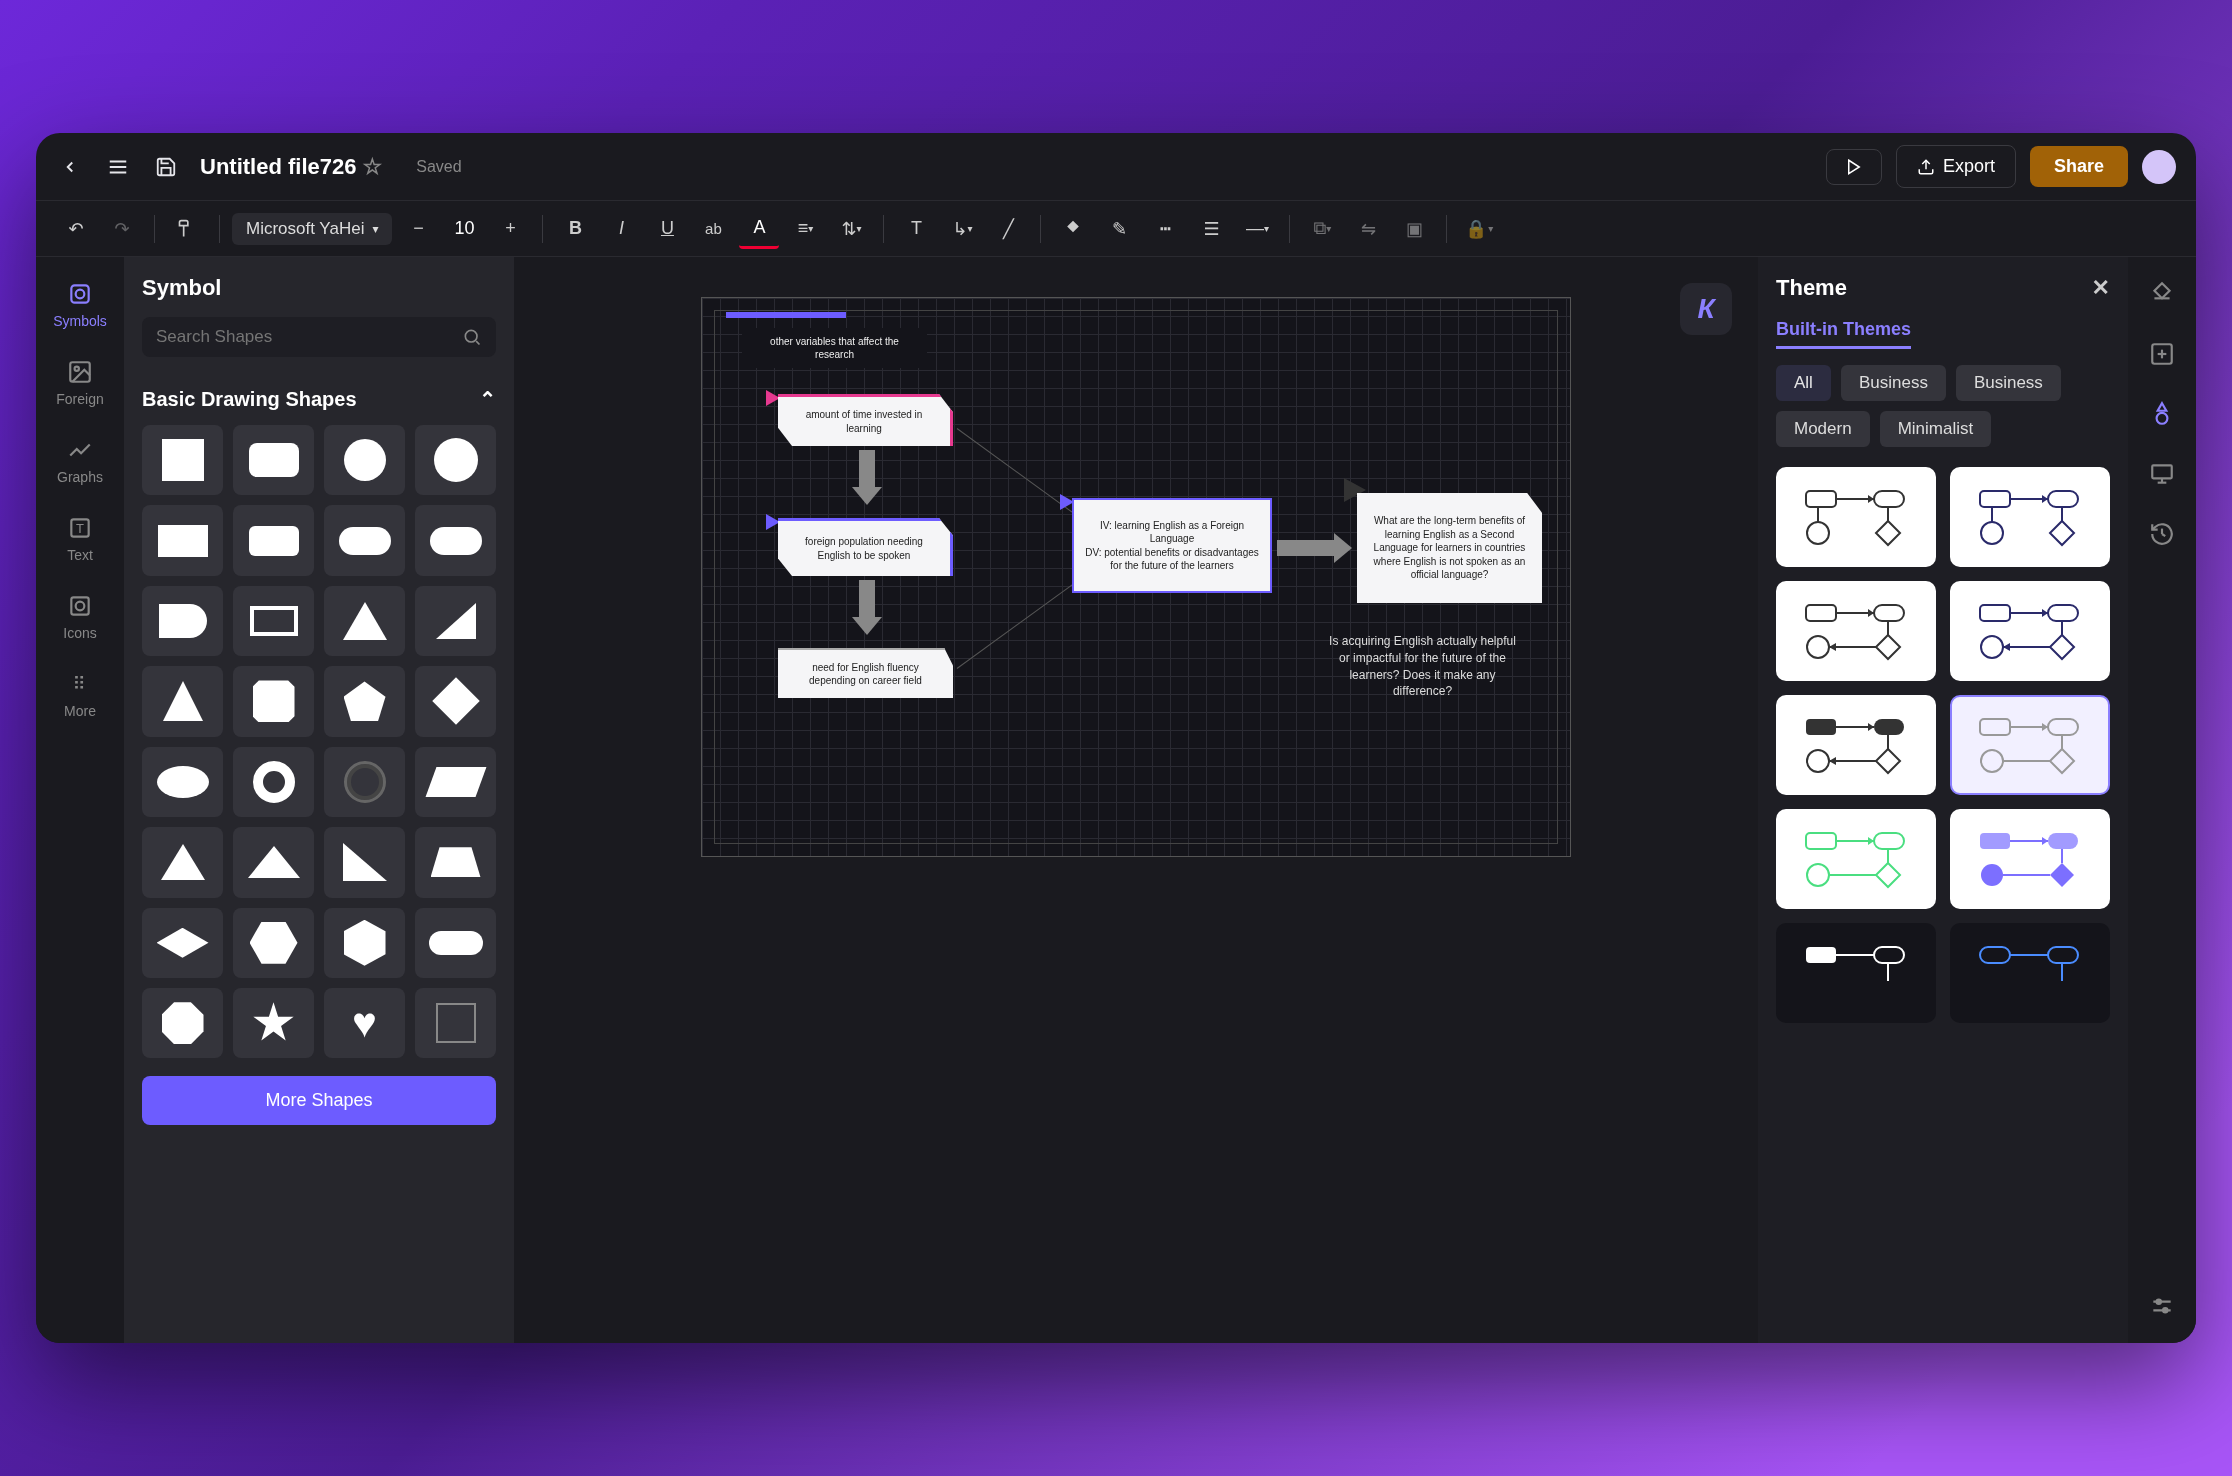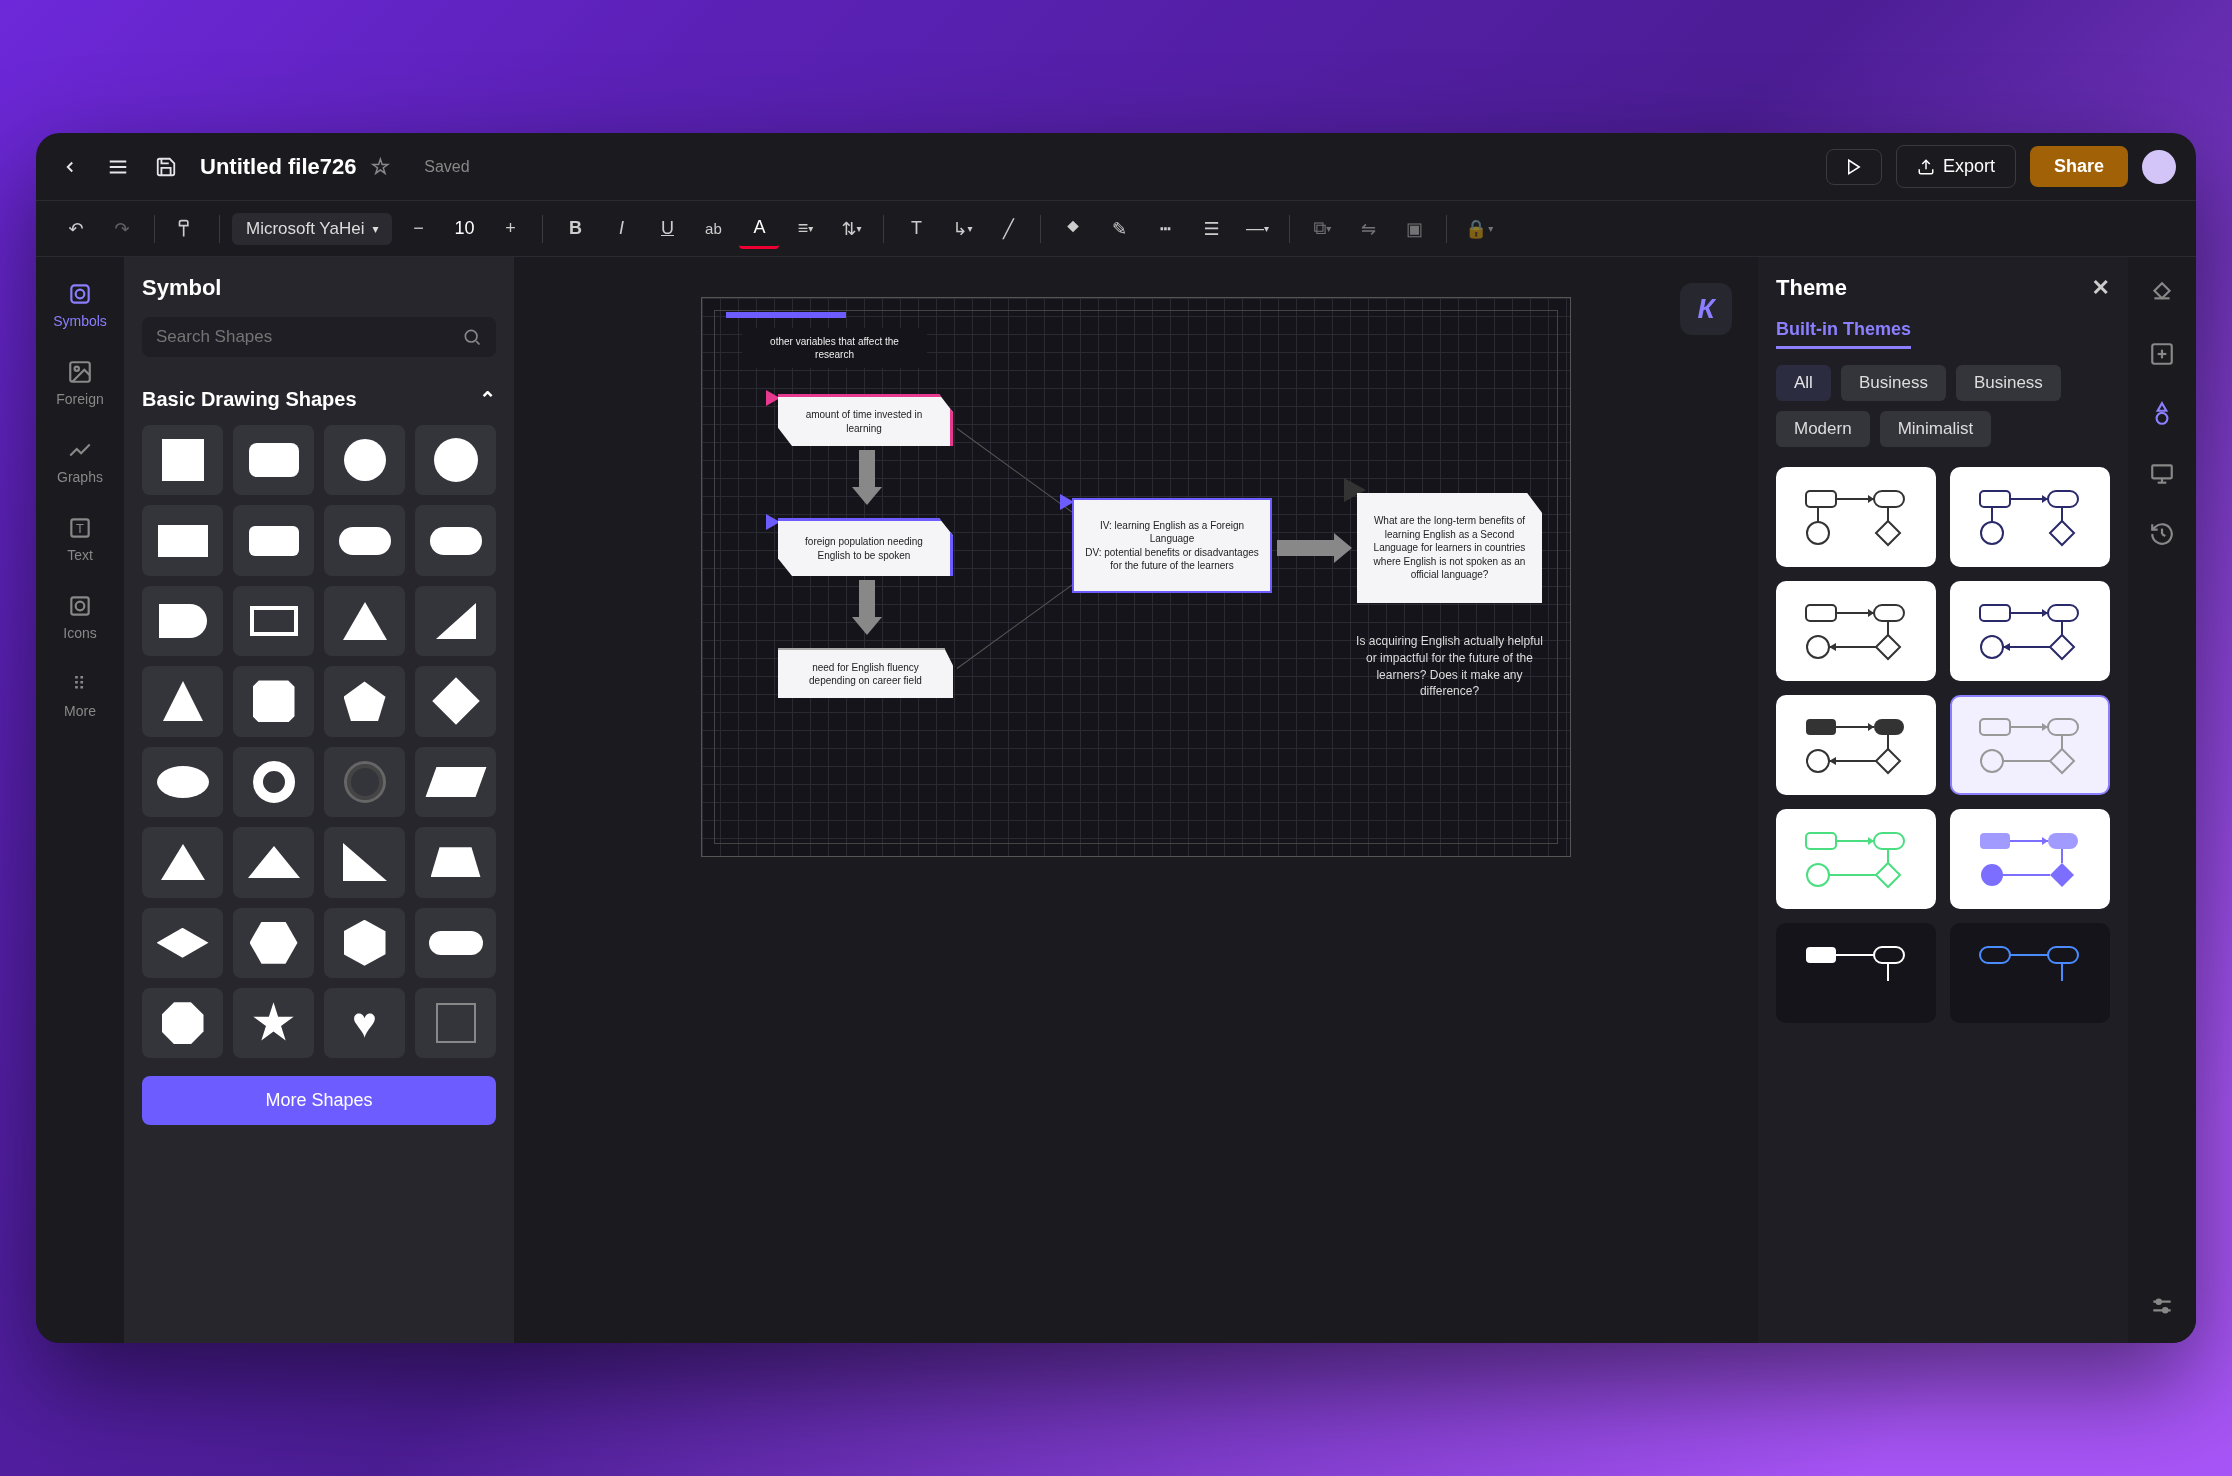--- a/index.html
+++ b/index.html
@@ -1,21 +1,21 @@
 <!DOCTYPE html>
 <html><head>
 <meta charset="utf-8">
 <style>
 * { margin: 0; padding: 0; box-sizing: border-box; font-family: -apple-system, BlinkMacSystemFont, "Segoe UI", Arial, sans-serif; }
 body { width: 2232px; height: 1476px; background: linear-gradient(135deg, #6d28d9 0%, #5b21b6 20%, #4c1d95 50%, #a855f7 90%); display: flex; align-items: center; justify-content: center; }
 .app-window { width: 2160px; height: 1210px; background: #1a1a1f; border-radius: 24px; overflow: hidden; display: flex; flex-direction: column; box-shadow: 0 40px 100px rgba(0,0,0,0.5); }
 .header-bar { height: 68px; display: flex; align-items: center; padding: 0 20px; gap: 18px; border-bottom: 1px solid #2a2a30; }
 .hb-left { display: flex; align-items: center; gap: 20px; }
 .hb-left .ic { width: 28px; height: 28px; display: flex; align-items: center; justify-content: center; color: #e5e5ea; cursor: pointer; }
-.file-name { color: #fff; font-weight: 700; font-size: 22px; display: flex; align-items: center; gap: 14px; }
+.file-name { color: #fff; font-weight: 700; font-size: 22px; display: flex; align-items: center; gap: 6px; }
 .star-ic { color: #888; font-size: 22px; }
 .saved { color: #888; font-size: 16px; margin-left: 14px; }
 .hb-right { margin-left: auto; display: flex; align-items: center; gap: 14px; }
 .play-btn { border: 1px solid #3a3a40; color: #fff; padding: 8px 18px; border-radius: 8px; display: flex; align-items: center; cursor: pointer; }
 .export-btn { border: 1px solid #3a3a40; color: #fff; padding: 10px 20px; border-radius: 8px; display: flex; align-items: center; gap: 8px; font-size: 18px; cursor: pointer; }
 .share-btn { background: #a16207; color: #fff; padding: 10px 24px; border-radius: 8px; font-size: 18px; font-weight: 600; cursor: pointer; }
 .avatar { width: 34px; height: 34px; border-radius: 50%; background: #d4c5f9; }
 .toolbar { height: 56px; display: flex; align-items: center; padding: 0 20px; gap: 6px; border-bottom: 1px solid #2a2a30; }
 .tb-item { height: 40px; min-width: 40px; display: flex; align-items: center; justify-content: center; color: #ccc; cursor: pointer; font-size: 18px; padding: 0 6px; border-radius: 4px; }
 .tb-sep { width: 1px; height: 28px; background: #3a3a40; margin: 0 6px; }
@@ -43,21 +43,21 @@
 .c-node.hdr { top: 30px; left: 40px; width: 185px; height: 40px; background: #14141a; color: #eee; border: none; }
 .c-node.n1 { top: 96px; left: 76px; width: 175px; height: 52px; border-top: 3px solid #e6398f; border-right: 3px solid #e6398f; clip-path: polygon(0 0, 92% 0, 100% 35%, 100% 100%, 8% 100%, 0 65%); }
 .c-tag1 { position:absolute; top:92px; left:64px; width:0; height:0; border-left:14px solid #e6398f; border-top:8px solid transparent; border-bottom:8px solid transparent;}
 .c-node.n2 { top: 220px; left: 76px; width: 175px; height: 58px; border-top: 3px solid #6d5cff; border-right: 3px solid #6d5cff; clip-path: polygon(0 0, 92% 0, 100% 30%, 100% 100%, 8% 100%, 0 70%); }
 .c-tag2 { position:absolute; top:216px; left:64px; width:0; height:0; border-left:14px solid #6d5cff; border-top:8px solid transparent; border-bottom:8px solid transparent;}
 .c-node.n3 { top: 350px; left: 76px; width: 175px; height: 50px; border-top: 2px solid #aaa; clip-path: polygon(0 0, 95% 0, 100% 35%, 100% 100%, 0 100%); }
 .c-node.n4 { top: 200px; left: 370px; width: 200px; height: 95px; border: 2px solid #6d5cff; }
 .c-tag4 { position:absolute; top:196px; left:358px; width:0; height:0; border-left:14px solid #6d5cff; border-top:8px solid transparent; border-bottom:8px solid transparent;}
 .c-node.n5 { top: 195px; left: 655px; width: 185px; height: 110px; clip-path: polygon(0 0, 92% 0, 100% 18%, 100% 100%, 0 100%); }
 .c-tag5 { position:absolute; top:180px; left:642px; width:0; height:0; border-left:22px solid #333; border-top:12px solid transparent; border-bottom:12px solid transparent;}
-.c-note { position: absolute; top: 335px; left: 650px; width: 195px; color: #ddd; font-size: 12px; text-align: center; line-height: 1.4; }
+.c-note { position: absolute; top: 335px; left: 623px; width: 195px; color: #ddd; font-size: 12px; text-align: center; line-height: 1.4; }
 .arrow-v { position: absolute; width: 30px; height: 55px; display:flex; flex-direction:column; align-items:center; }
 .arrow-v .shaft { width: 16px; flex:1; background:#888; }
 .arrow-v .head { width: 0; height: 0; border-left: 15px solid transparent; border-right: 15px solid transparent; border-top: 18px solid #888; }
 .arrow-h { position: absolute; height: 30px; display:flex; align-items:center; }
 .arrow-h .shaft { height: 16px; flex:1; background:#888; }
 .arrow-h .head { width: 0; height: 0; border-top: 15px solid transparent; border-bottom: 15px solid transparent; border-left: 18px solid #888; }
 .diag { position:absolute; background:#555; height:1px; transform-origin:left center; }
 .theme-panel { width: 370px; background: #1e1e24; display: flex; flex-direction: column; padding: 18px; }
 .tp-head { display: flex; justify-content: space-between; align-items: center; color: #fff; font-size: 22px; font-weight: 700; margin-bottom: 18px; }
 .tp-sub { color: #8b7fff; font-size: 18px; font-weight: 700; border-bottom: 3px solid #8b7fff; display: inline-block; padding-bottom: 6px; margin-bottom: 16px; }

